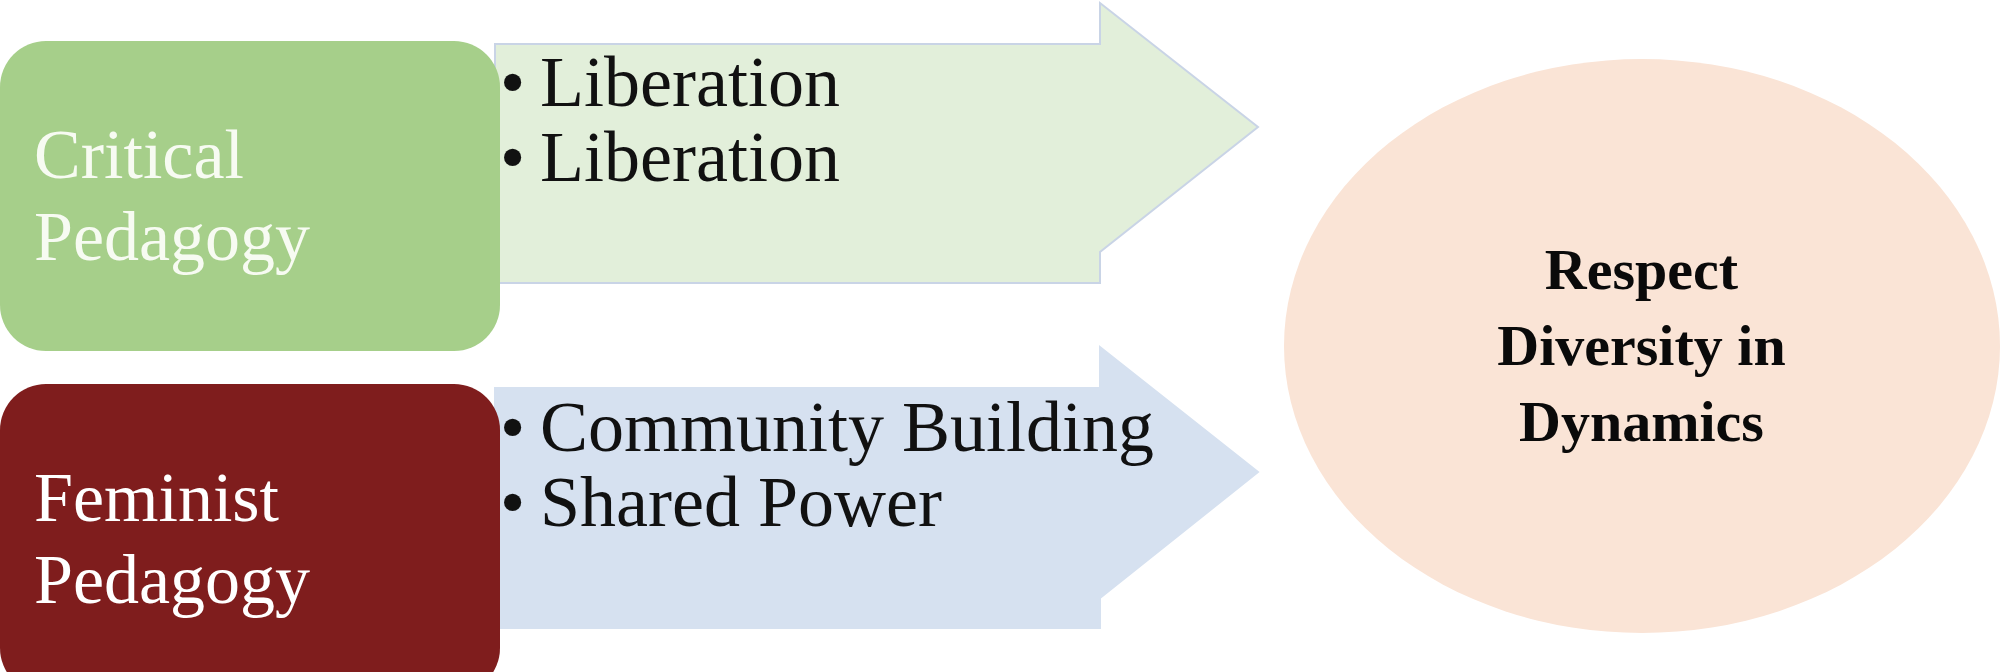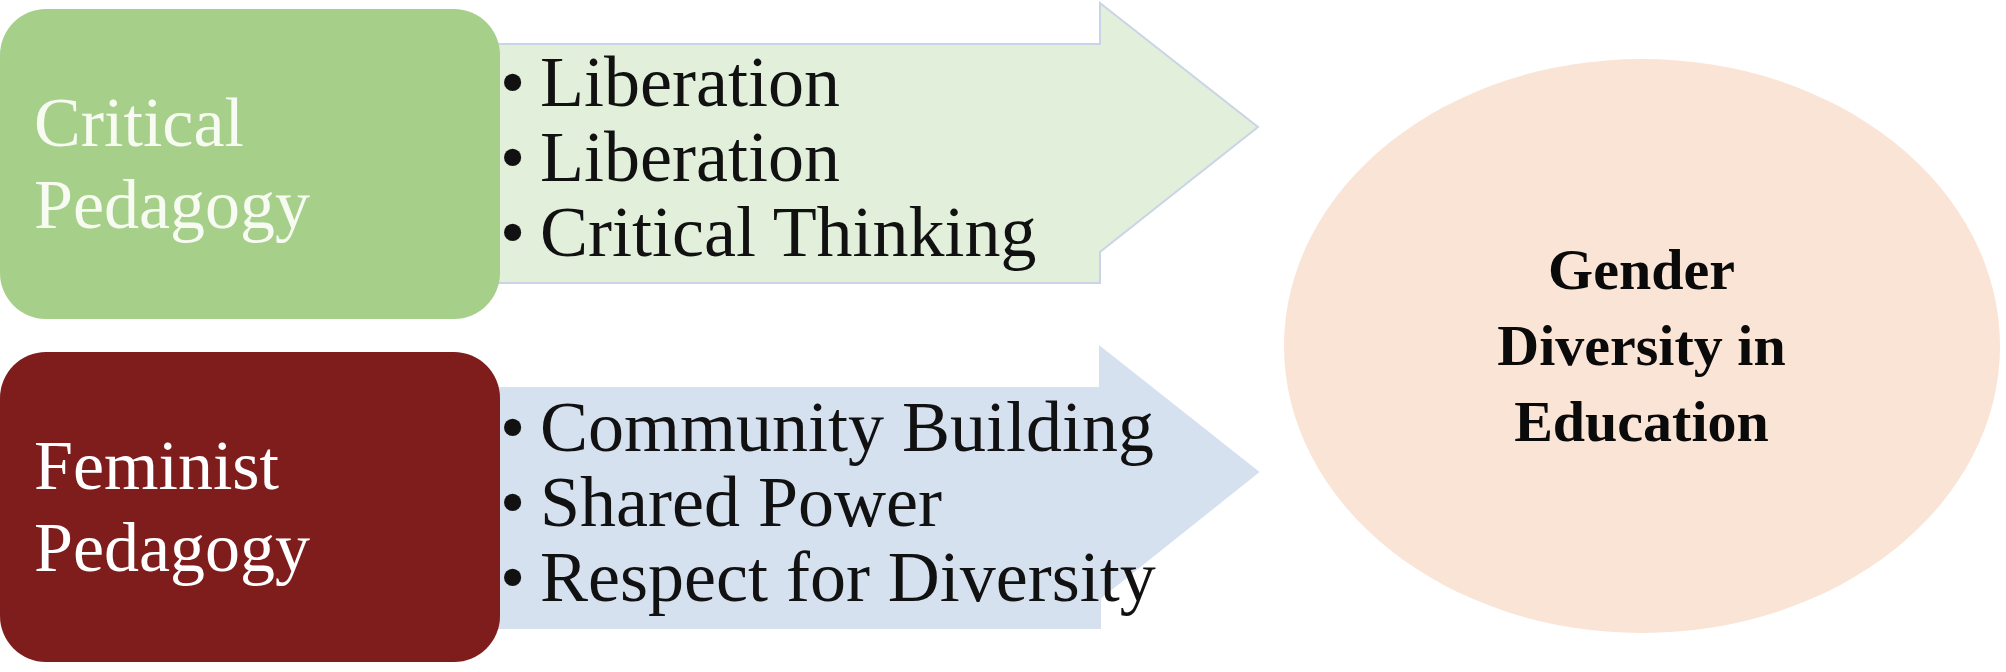--- a/index.html
+++ b/index.html
@@ -3,21 +3,21 @@
 <meta charset="utf-8">
 <style>
   html, body { margin: 0; padding: 0; background: #ffffff; }
   body { width: 2006px; height: 672px; position: relative; overflow: hidden;
          font-family: "Liberation Serif", "DejaVu Serif", serif; }
   .canvas { position: absolute; left: 0; top: 0; width: 2006px; height: 672px; }
   svg.shapes { position: absolute; left: 0; top: 0; }
   .box {
     position: absolute; border-radius: 46px; color: #f7fbf2;
     font-size: 70px; line-height: 82px; padding-left: 34px; box-sizing: border-box;
-    display: flex; flex-direction: column; justify-content: center;
+    display: flex; flex-direction: column; justify-content: center; margin-top: 32px;
   }
   .box.green { left: 0; top: 9px; width: 500px; height: 310px; background: #a6cf8a; }
   .box.blue  { left: 0; top: 352px; width: 500px; height: 310px; background: #7f1d1d; color: #ffffff; }
   .bullets {
     position: absolute; list-style: none; margin: 0; padding: 0;
     font-size: 72px; line-height: 75px; color: #111111;
   }
   .bullets li { white-space: nowrap; }
   .bullets li .dot { display: inline-block; width: 40px; }
   .bullets.top { left: 500px; top: 45px; }
@@ -44,34 +44,32 @@
   </svg>
 
   <div class="box green">
     <span>Critical</span>
     <span>Pedagogy</span>
   </div>
 
   <ul class="bullets top">
     <li><span class="dot">•</span><span>Liberation</span></li>
     <li><span class="dot">•</span><span>Liberation</span></li>
-    <li><span class="dot">•</span><span>Critical Thinking</span></li>
   </ul>
 
   <div class="box blue">
     <span>Feminist</span>
     <span>Pedagogy</span>
   </div>
 
   <ul class="bullets bottom">
     <li><span class="dot">•</span><span>Community Building</span></li>
     <li><span class="dot">•</span><span>Shared Power</span></li>
-    <li><span class="dot">•</span><span>Respect for Diversity</span></li>
   </ul>
 
   <div class="center-label">
     <div>
-      <span class="line">Gender</span>
+      <span class="line">Respect</span>
       <span class="line">Diversity in</span>
-      <span class="line">Education</span>
+      <span class="line">Dynamics</span>
     </div>
   </div>
 </div>
 
 </body></html>

